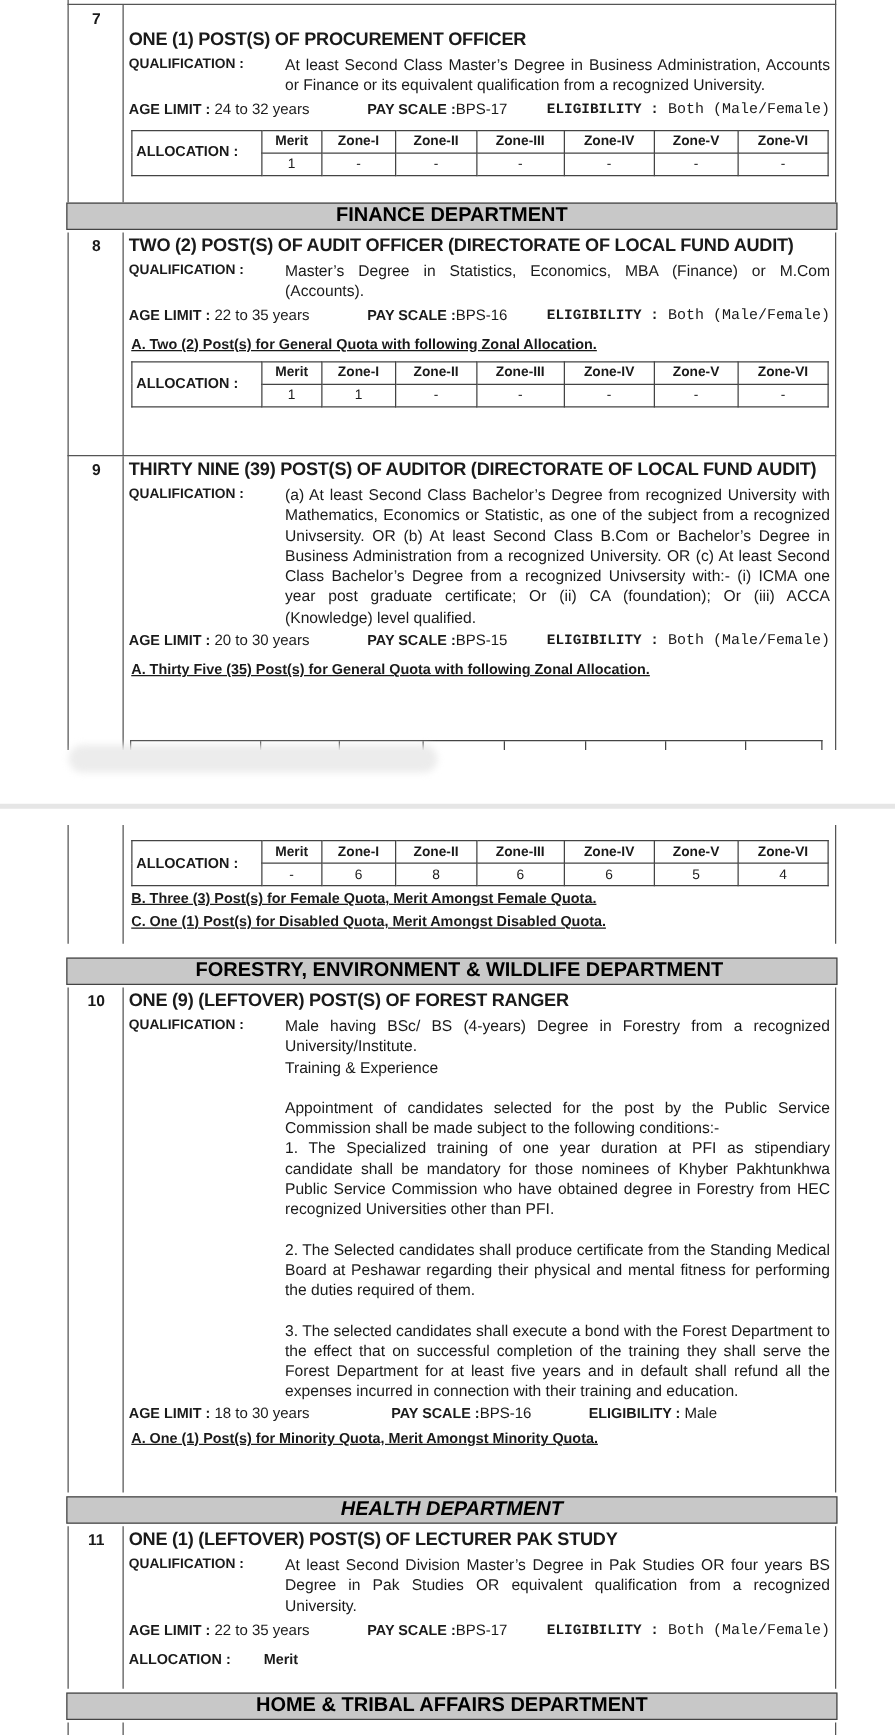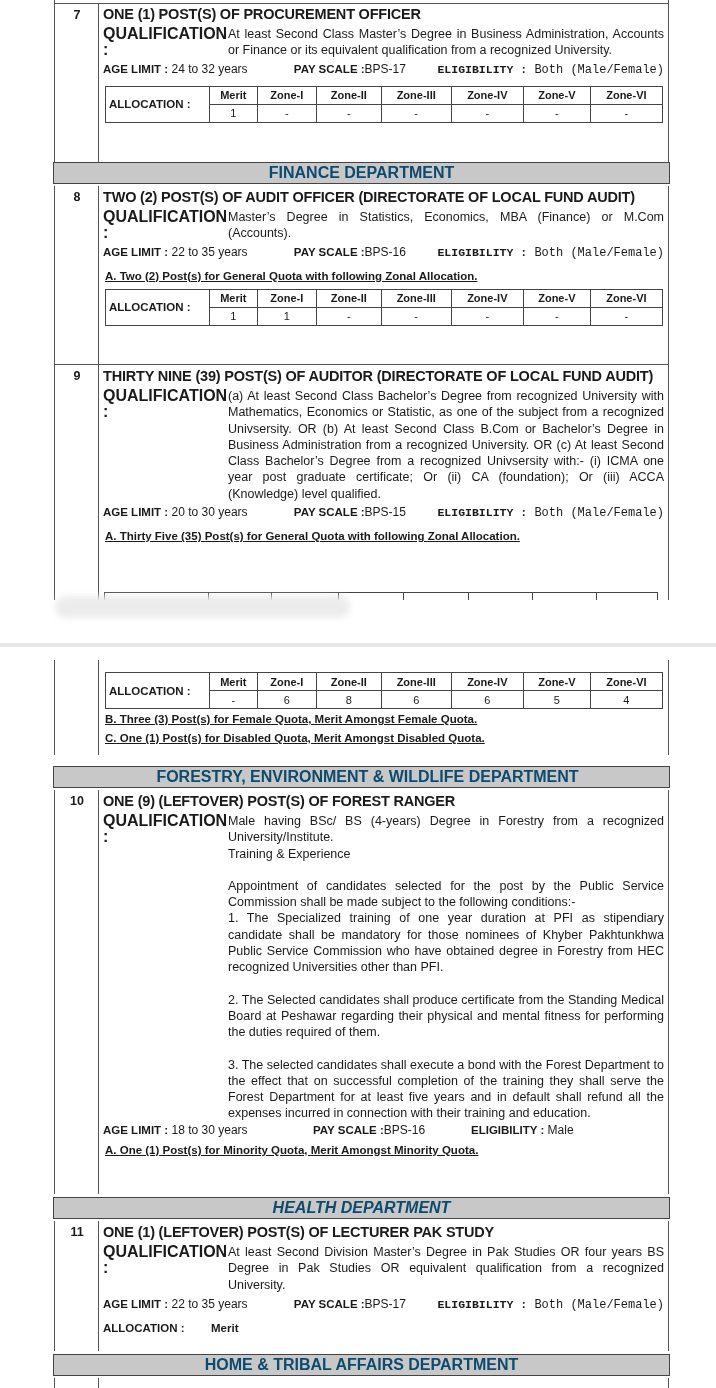--- a/index.html
+++ b/index.html
@@ -14,51 +14,51 @@
     background: #ececec; border-radius: 11px; filter: blur(3px); }
   .page-divider { position: absolute; left: 0; top: 643px; width: 716px; height: 4px; background: #e6e6e6; }
 
   .entry { position: absolute; left: 54px; width: 615px; border-left: 1.5px solid #555; border-right: 1.5px solid #555; }
   .entry .num { position: absolute; left: 0; top: 0; width: 44px; text-align: center; font-weight: bold; font-size: 12.5px; }
   .entry .vline { position: absolute; left: 43px; top: 0; bottom: 0; border-left: 1.5px solid #555; }
   .entry .content { position: absolute; left: 48px; right: 4px; top: 0; }
 
   .title { font-weight: bold; font-size: 14.5px; line-height: 17px; letter-spacing: -0.2px; text-align: justify; }
   .row { display: flex; font-size: 12px; line-height: 15.5px; margin-top: 3px; }
-  .row .lbl { width: 125px; flex: none; font-weight: bold; font-size: 16px; }
+  .row .lbl { width: 125px; flex: none; font-weight: bold; font-size: 11px; }
   .row .val { flex: 1; text-align: justify; font-size: 12.5px; line-height: 16.3px; }
   .meta { display: flex; font-size: 12px; line-height: 15px; margin-top: 3px; white-space: nowrap; }
   .meta b { font-size: 11.5px; }
   .meta .m1 { width: 210px; }
   .meta .m2 { width: 158px; }
   .meta .m3 { flex: 1; text-align: center; font-family: Liberation Mono, monospace; }
   .quota { font-weight: bold; font-size: 11.5px; text-decoration: underline; margin-top: 5px; line-height: 15px; padding-left: 2px; }
 
   table.alloc { border-collapse: collapse; margin-top: 6px; margin-left: 2px; width: 558px; font-size: 11px; }
   table.alloc td { border: 1.3px solid #444; text-align: center; height: 18px; padding: 0; }
   table.alloc td.al { width: 104px; text-align: left; font-weight: bold; font-size: 11.5px; padding-left: 3px; }
   table.alloc td.h { font-weight: bold; }
 
   .dept { position: absolute; left: 53px; width: 617px; height: 22px; background: #c8c8c8; border: 1.8px solid #444;
-    text-align: center; font-weight: bold; font-size: 16px; line-height: 19px; color: #0c4a6e; }
+    text-align: center; font-weight: bold; font-size: 16px; line-height: 19px; color: #000000; }
 
   .partial-table { position: absolute; left: 104px; top: 592px; width: 554px; height: 8px; border: 1.3px solid #444; border-bottom: none; display: flex; }
   .partial-table span { border-right: 1.3px solid #444; height: 8px; }
 </style>
 </head>
 <body>
 
 <div class="page page-top">
 
   <div style="position:absolute;left:54px;top:0;width:615px;height:4px;border-left:1.5px solid #555;border-right:1.5px solid #555;border-bottom:1.5px solid #555;"></div>
 
   <div class="entry" style="top:4px;height:158px;">
     <div class="num" style="top:4px;">7</div>
     <div class="vline"></div>
-    <div class="content" style="top:2px;">
+    <div class="content" style="top:20px;">
       <div class="title">ONE (1) POST(S) OF PROCUREMENT OFFICER</div>
       <div class="row">
         <div class="lbl">QUALIFICATION :</div>
         <div class="val">At least Second Class Master’s Degree in Business Administration, Accounts or Finance or its equivalent qualification from a recognized University.</div>
       </div>
       <div class="meta">
         <div class="m1"><b>AGE LIMIT :</b> <span>24 to 32 years</span></div>
         <div class="m2"><b>PAY SCALE :</b><span>BPS-17</span></div>
         <div class="m3"><b>ELIGIBILITY :</b> <span>Both (Male/Female)</span></div>
       </div>

